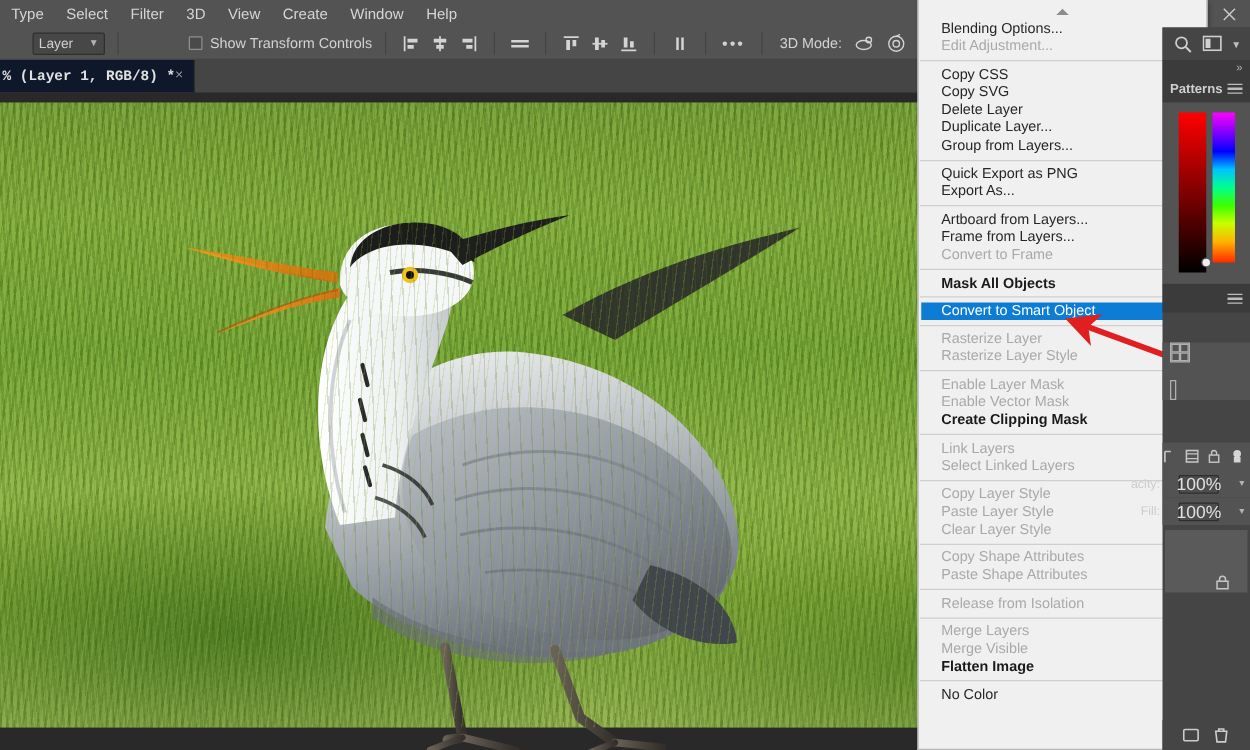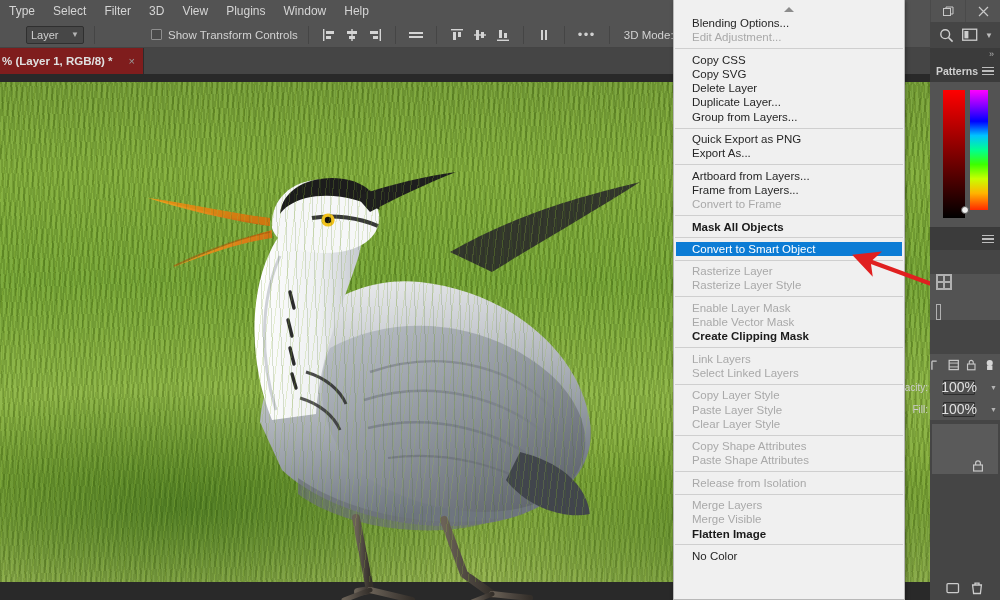--- a/index.html
+++ b/index.html
@@ -67,22 +67,22 @@
   .mode3d-label { font-size: 11.5px; color: #d2d2d2; margin: 0 8px 0 4px; white-space: nowrap; }
   .mode3d-group { display: flex; align-items: center; gap: 6px; }
   .mode3d-btn { width: 20px; height: 20px; display:flex; align-items:center; justify-content:center; }
 
   
   .tabbar {
     position: absolute; left: 0; top: 48px; width: 930px; height: 26px;
     background: #454545; display: flex; align-items: flex-end;
   }
   .doc-tab {
-    height: 26px; background: #7f1d1d; display: flex; align-items: center;
-    padding: 0 8px 0 2px; gap: 16px; border-right: 1px solid #2c2c2c;
+    height: 26px; background: #0f172a; display: flex; align-items: center;
+    padding: 0 8px 0 2px; gap: 0; border-right: 1px solid #2c2c2c; font-family: Liberation Mono, monospace;
   }
   .doc-tab-label {
     font-size: 11.5px; color: #e0e0e0; font-weight: bold; white-space: nowrap;
   }
   .doc-tab-close { font-size: 11px; color: #9a9a9a; }
 
   
   .canvas-wrap {
     position: absolute; left: 0; top: 74px; width: 930px; height: 526px;
     background: #292929; overflow: hidden;
@@ -100,21 +100,21 @@
     content:""; position:absolute; inset:0;
     background:
       repeating-linear-gradient(97deg, rgba(150,190,60,.22) 0 1px, transparent 1px 7px),
       repeating-linear-gradient(-92deg, rgba(70,110,25,.20) 0 1px, transparent 1px 9px);
   }
   .bird { position: absolute; left: 120px; top: 40px; width: 560px; height: 480px; }
   .bird svg { display: block; }
 
   
   .ctxmenu {
-    position: absolute; left: 673px; top: 0px; width: 232px; height: 600px;
+    position: absolute; left: 734px; top: 0px; width: 232px; height: 600px;
     background: #f0f0f0; border: 1px solid #b8b8b8; border-top: none;
     box-shadow: 1px 1px 4px rgba(0,0,0,.35);
     overflow: hidden; padding-top: 2px;
   }
   .ctx-scrollarrow {
     height: 14px; display: flex; align-items: center; justify-content: center;
   }
   .ctx-scrollarrow .tri {
     width: 0; height: 0; border-left: 5px solid transparent;
     border-right: 5px solid transparent; border-bottom: 5px solid #8c8c8c;
@@ -226,21 +226,21 @@
 <body>
 
 <div id="app">
 
   <div class="menubar">
     <div class="menubar-item">Type</div>
     <div class="menubar-item">Select</div>
     <div class="menubar-item">Filter</div>
     <div class="menubar-item">3D</div>
     <div class="menubar-item">View</div>
-    <div class="menubar-item">Plugins</div>
+    <div class="menubar-item">Create</div>
     <div class="menubar-item">Window</div>
     <div class="menubar-item">Help</div>
 
     <div class="win-ctrls">
       <div class="win-btn">
         <svg width="11" height="11" viewBox="0 0 11 11">
           <rect x="0.5" y="2.5" width="7" height="7" fill="none" stroke="#c8c8c8" stroke-width="1"></rect>
           <path d="M3 2.5 V1 H10 V8 H8" fill="none" stroke="#c8c8c8" stroke-width="1"></path>
         </svg>
       </div>

